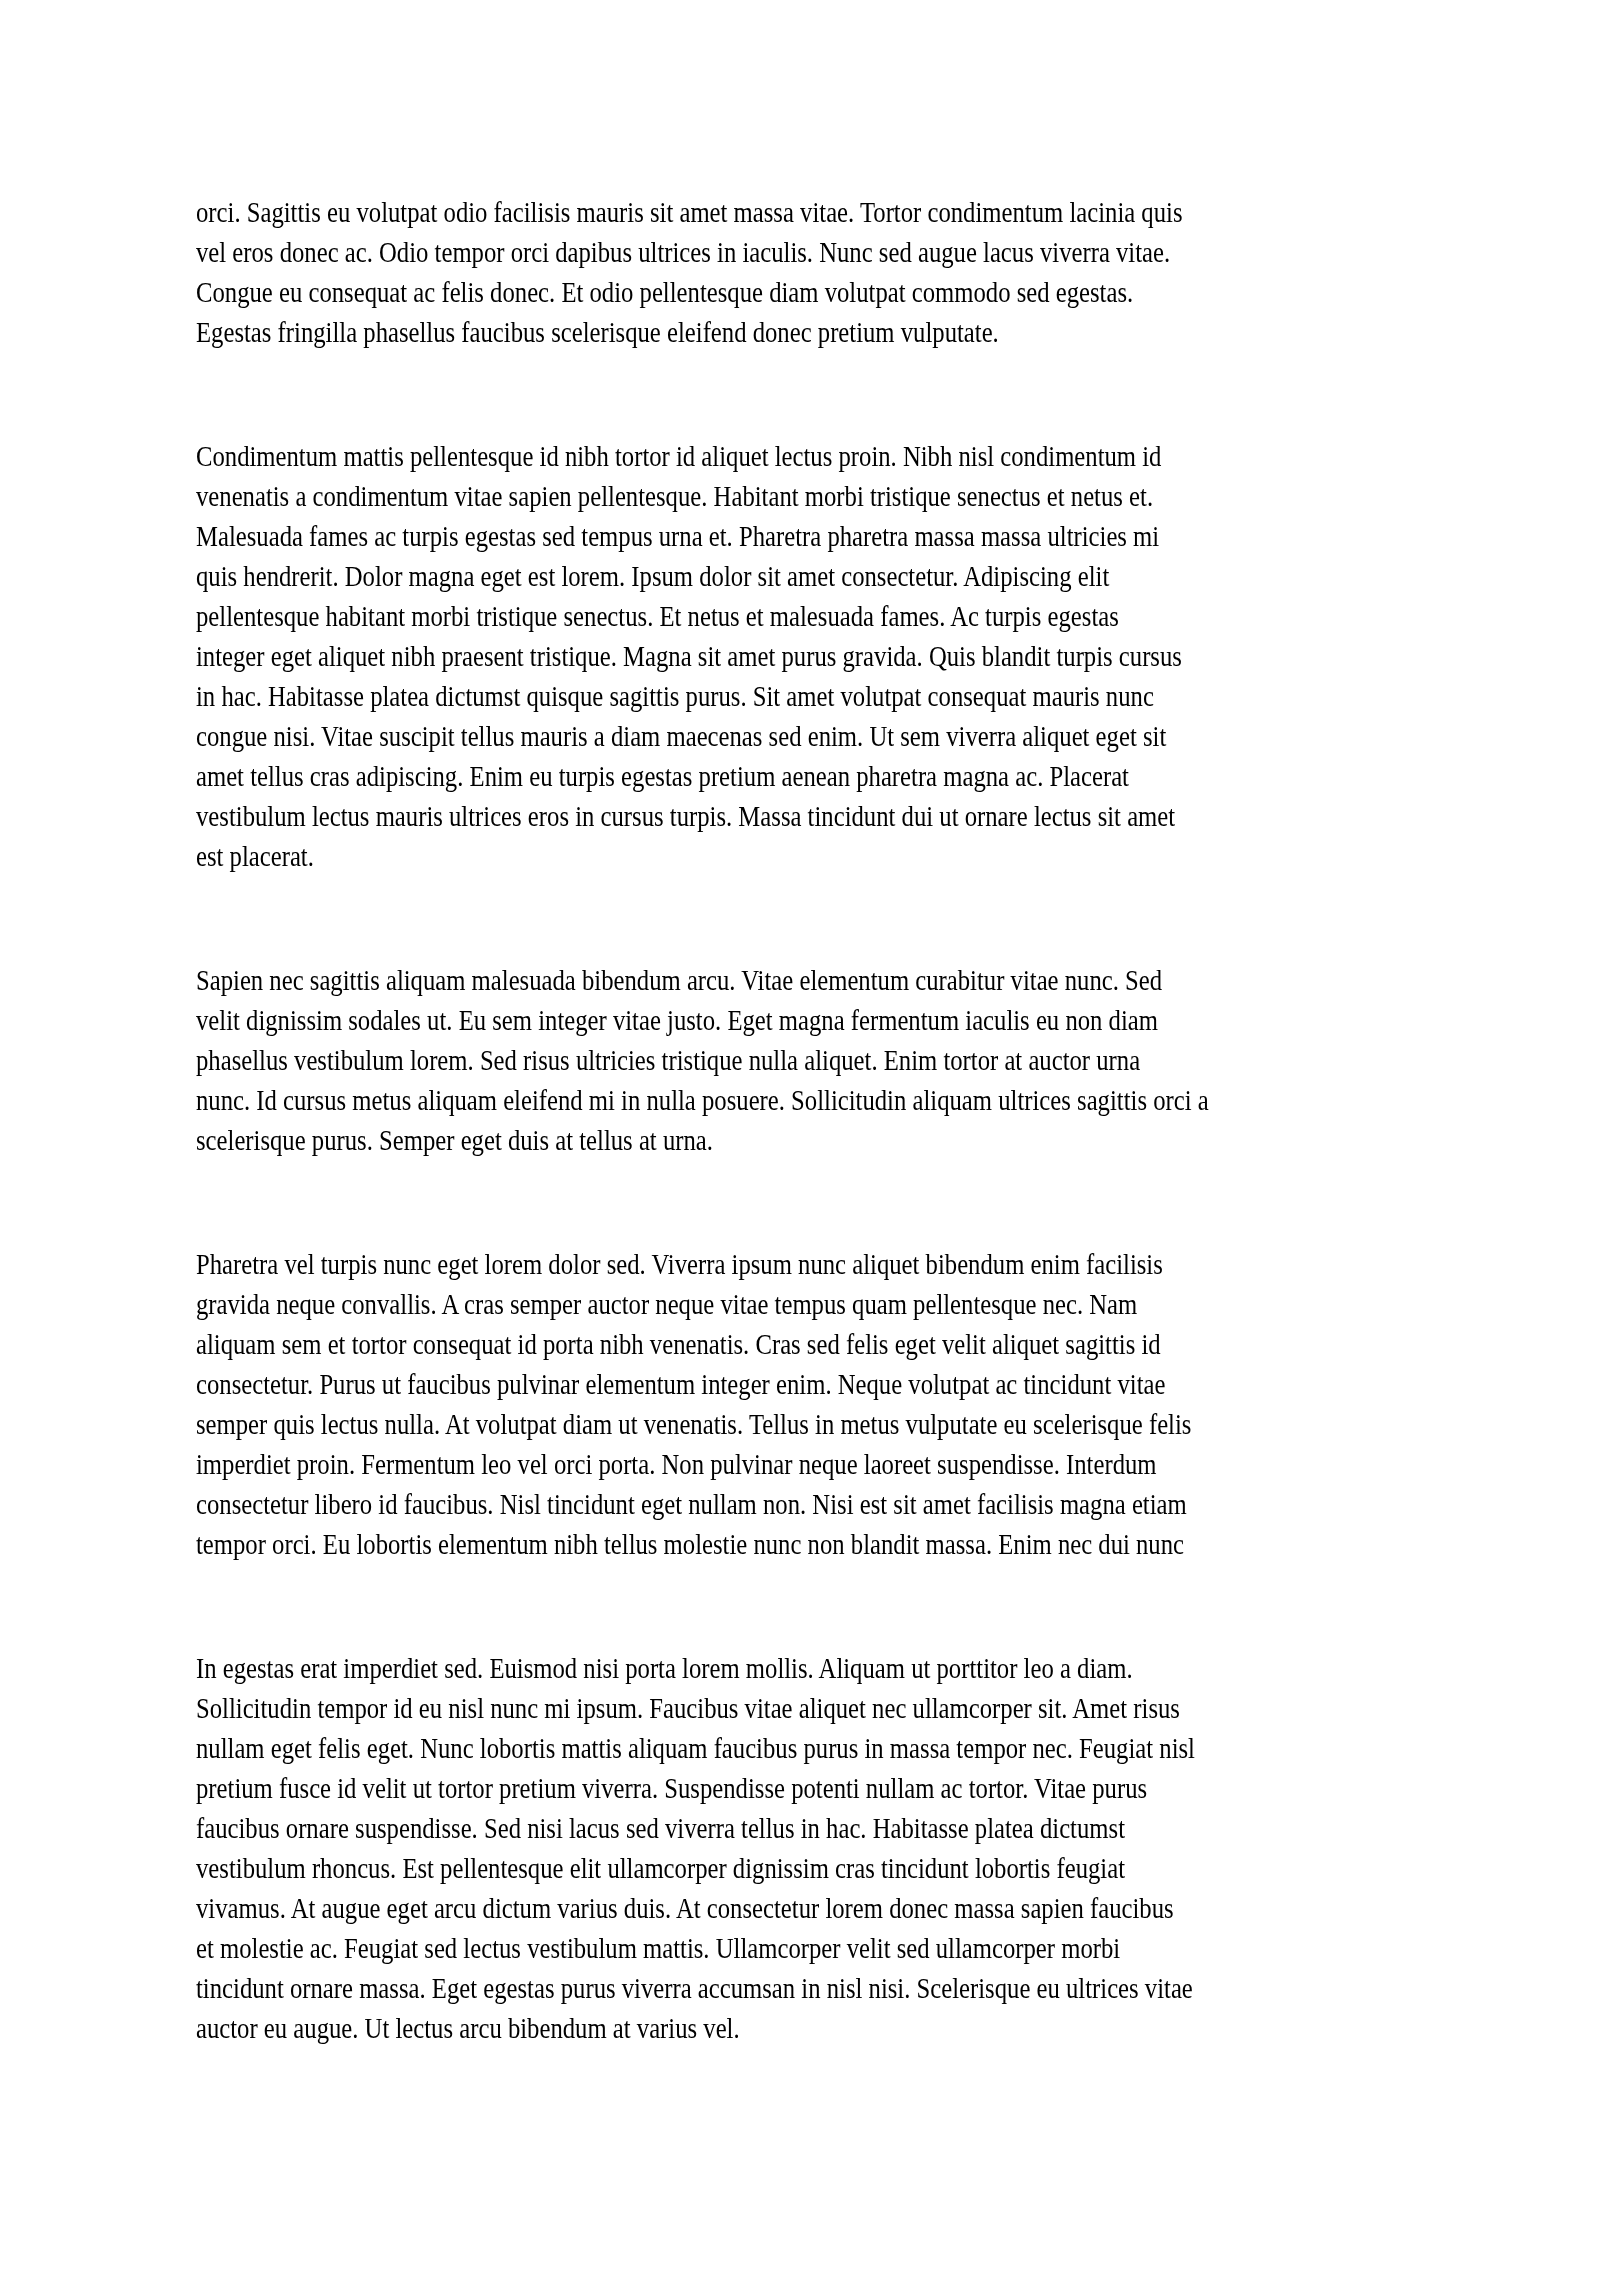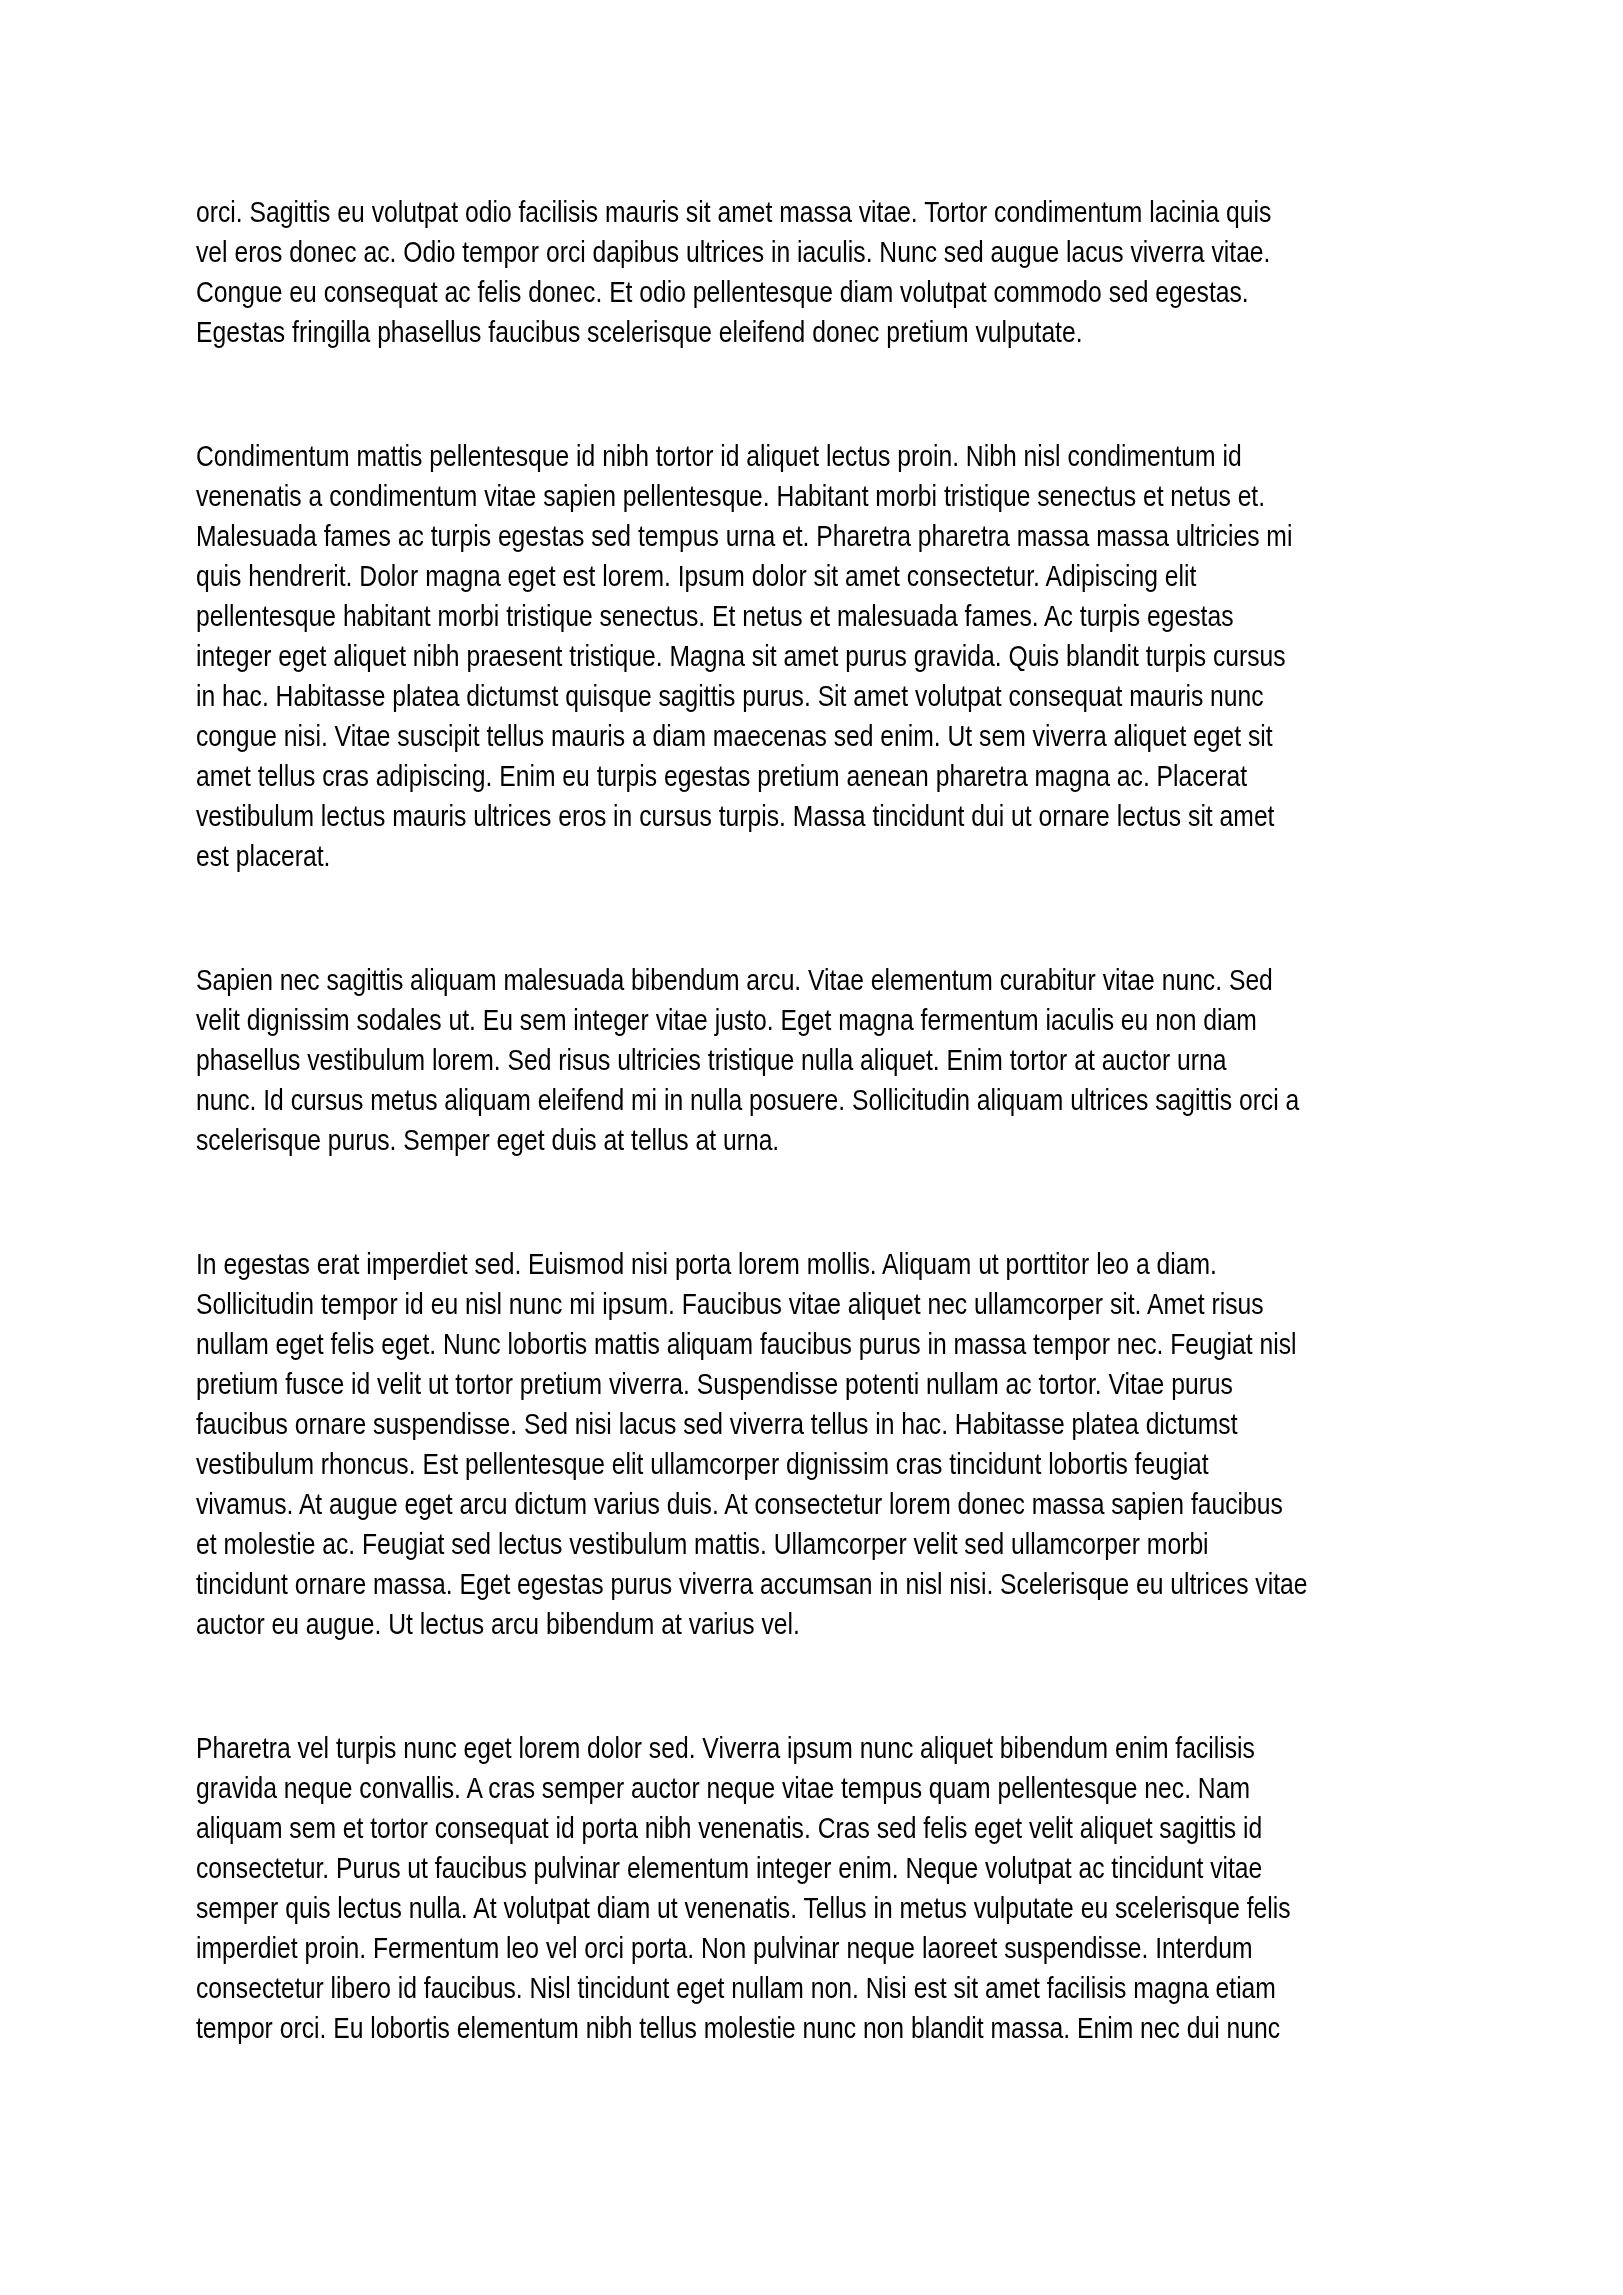--- a/index.html
+++ b/index.html
@@ -5,21 +5,21 @@
   html, body {
     margin: 0;
     padding: 0;
     overflow: hidden;
   }
   .page {
     position: relative;
     width: 1623px;
     height: 2295px;
     background: #ffffff;
-    font-family: Liberation Sans, sans-serif;
+    font-family: Liberation Serif, serif;
   }
   .text-body {
     position: absolute;
     left: 196px;
     top: 192px;
     width: 1231px;
     color: #000000;
   }
   p.para {
     margin: 0 0 84px 0;
@@ -61,36 +61,36 @@
         <span class="line">est placerat.</span>
       </p>
       <p class="para">
         <span class="line">Sapien nec sagittis aliquam malesuada bibendum arcu. Vitae elementum curabitur vitae nunc. Sed</span>
         <span class="line">velit dignissim sodales ut. Eu sem integer vitae justo. Eget magna fermentum iaculis eu non diam</span>
         <span class="line">phasellus vestibulum lorem. Sed risus ultricies tristique nulla aliquet. Enim tortor at auctor urna</span>
         <span class="line">nunc. Id cursus metus aliquam eleifend mi in nulla posuere. Sollicitudin aliquam ultrices sagittis orci a</span>
         <span class="line">scelerisque purus. Semper eget duis at tellus at urna.</span>
       </p>
       <p class="para">
+        <span class="line">Pharetra vel turpis nunc eget lorem dolor sed. Viverra ipsum nunc aliquet bibendum enim facilisis</span>
+        <span class="line">gravida neque convallis. A cras semper auctor neque vitae tempus quam pellentesque nec. Nam</span>
+        <span class="line">aliquam sem et tortor consequat id porta nibh venenatis. Cras sed felis eget velit aliquet sagittis id</span>
+        <span class="line">consectetur. Purus ut faucibus pulvinar elementum integer enim. Neque volutpat ac tincidunt vitae</span>
+        <span class="line">semper quis lectus nulla. At volutpat diam ut venenatis. Tellus in metus vulputate eu scelerisque felis</span>
+        <span class="line">imperdiet proin. Fermentum leo vel orci porta. Non pulvinar neque laoreet suspendisse. Interdum</span>
+        <span class="line">consectetur libero id faucibus. Nisl tincidunt eget nullam non. Nisi est sit amet facilisis magna etiam</span>
+        <span class="line">tempor orci. Eu lobortis elementum nibh tellus molestie nunc non blandit massa. Enim nec dui nunc</span>
+      </p>
+      <p class="para">
         <span class="line">In egestas erat imperdiet sed. Euismod nisi porta lorem mollis. Aliquam ut porttitor leo a diam.</span>
         <span class="line">Sollicitudin tempor id eu nisl nunc mi ipsum. Faucibus vitae aliquet nec ullamcorper sit. Amet risus</span>
         <span class="line">nullam eget felis eget. Nunc lobortis mattis aliquam faucibus purus in massa tempor nec. Feugiat nisl</span>
         <span class="line">pretium fusce id velit ut tortor pretium viverra. Suspendisse potenti nullam ac tortor. Vitae purus</span>
         <span class="line">faucibus ornare suspendisse. Sed nisi lacus sed viverra tellus in hac. Habitasse platea dictumst</span>
         <span class="line">vestibulum rhoncus. Est pellentesque elit ullamcorper dignissim cras tincidunt lobortis feugiat</span>
         <span class="line">vivamus. At augue eget arcu dictum varius duis. At consectetur lorem donec massa sapien faucibus</span>
         <span class="line">et molestie ac. Feugiat sed lectus vestibulum mattis. Ullamcorper velit sed ullamcorper morbi</span>
         <span class="line">tincidunt ornare massa. Eget egestas purus viverra accumsan in nisl nisi. Scelerisque eu ultrices vitae</span>
         <span class="line">auctor eu augue. Ut lectus arcu bibendum at varius vel.</span>
       </p>
-      <p class="para">
-        <span class="line">Pharetra vel turpis nunc eget lorem dolor sed. Viverra ipsum nunc aliquet bibendum enim facilisis</span>
-        <span class="line">gravida neque convallis. A cras semper auctor neque vitae tempus quam pellentesque nec. Nam</span>
-        <span class="line">aliquam sem et tortor consequat id porta nibh venenatis. Cras sed felis eget velit aliquet sagittis id</span>
-        <span class="line">consectetur. Purus ut faucibus pulvinar elementum integer enim. Neque volutpat ac tincidunt vitae</span>
-        <span class="line">semper quis lectus nulla. At volutpat diam ut venenatis. Tellus in metus vulputate eu scelerisque felis</span>
-        <span class="line">imperdiet proin. Fermentum leo vel orci porta. Non pulvinar neque laoreet suspendisse. Interdum</span>
-        <span class="line">consectetur libero id faucibus. Nisl tincidunt eget nullam non. Nisi est sit amet facilisis magna etiam</span>
-        <span class="line">tempor orci. Eu lobortis elementum nibh tellus molestie nunc non blandit massa. Enim nec dui nunc</span>
-      </p>
     </div>
 </div>
 
 
 </body></html>

